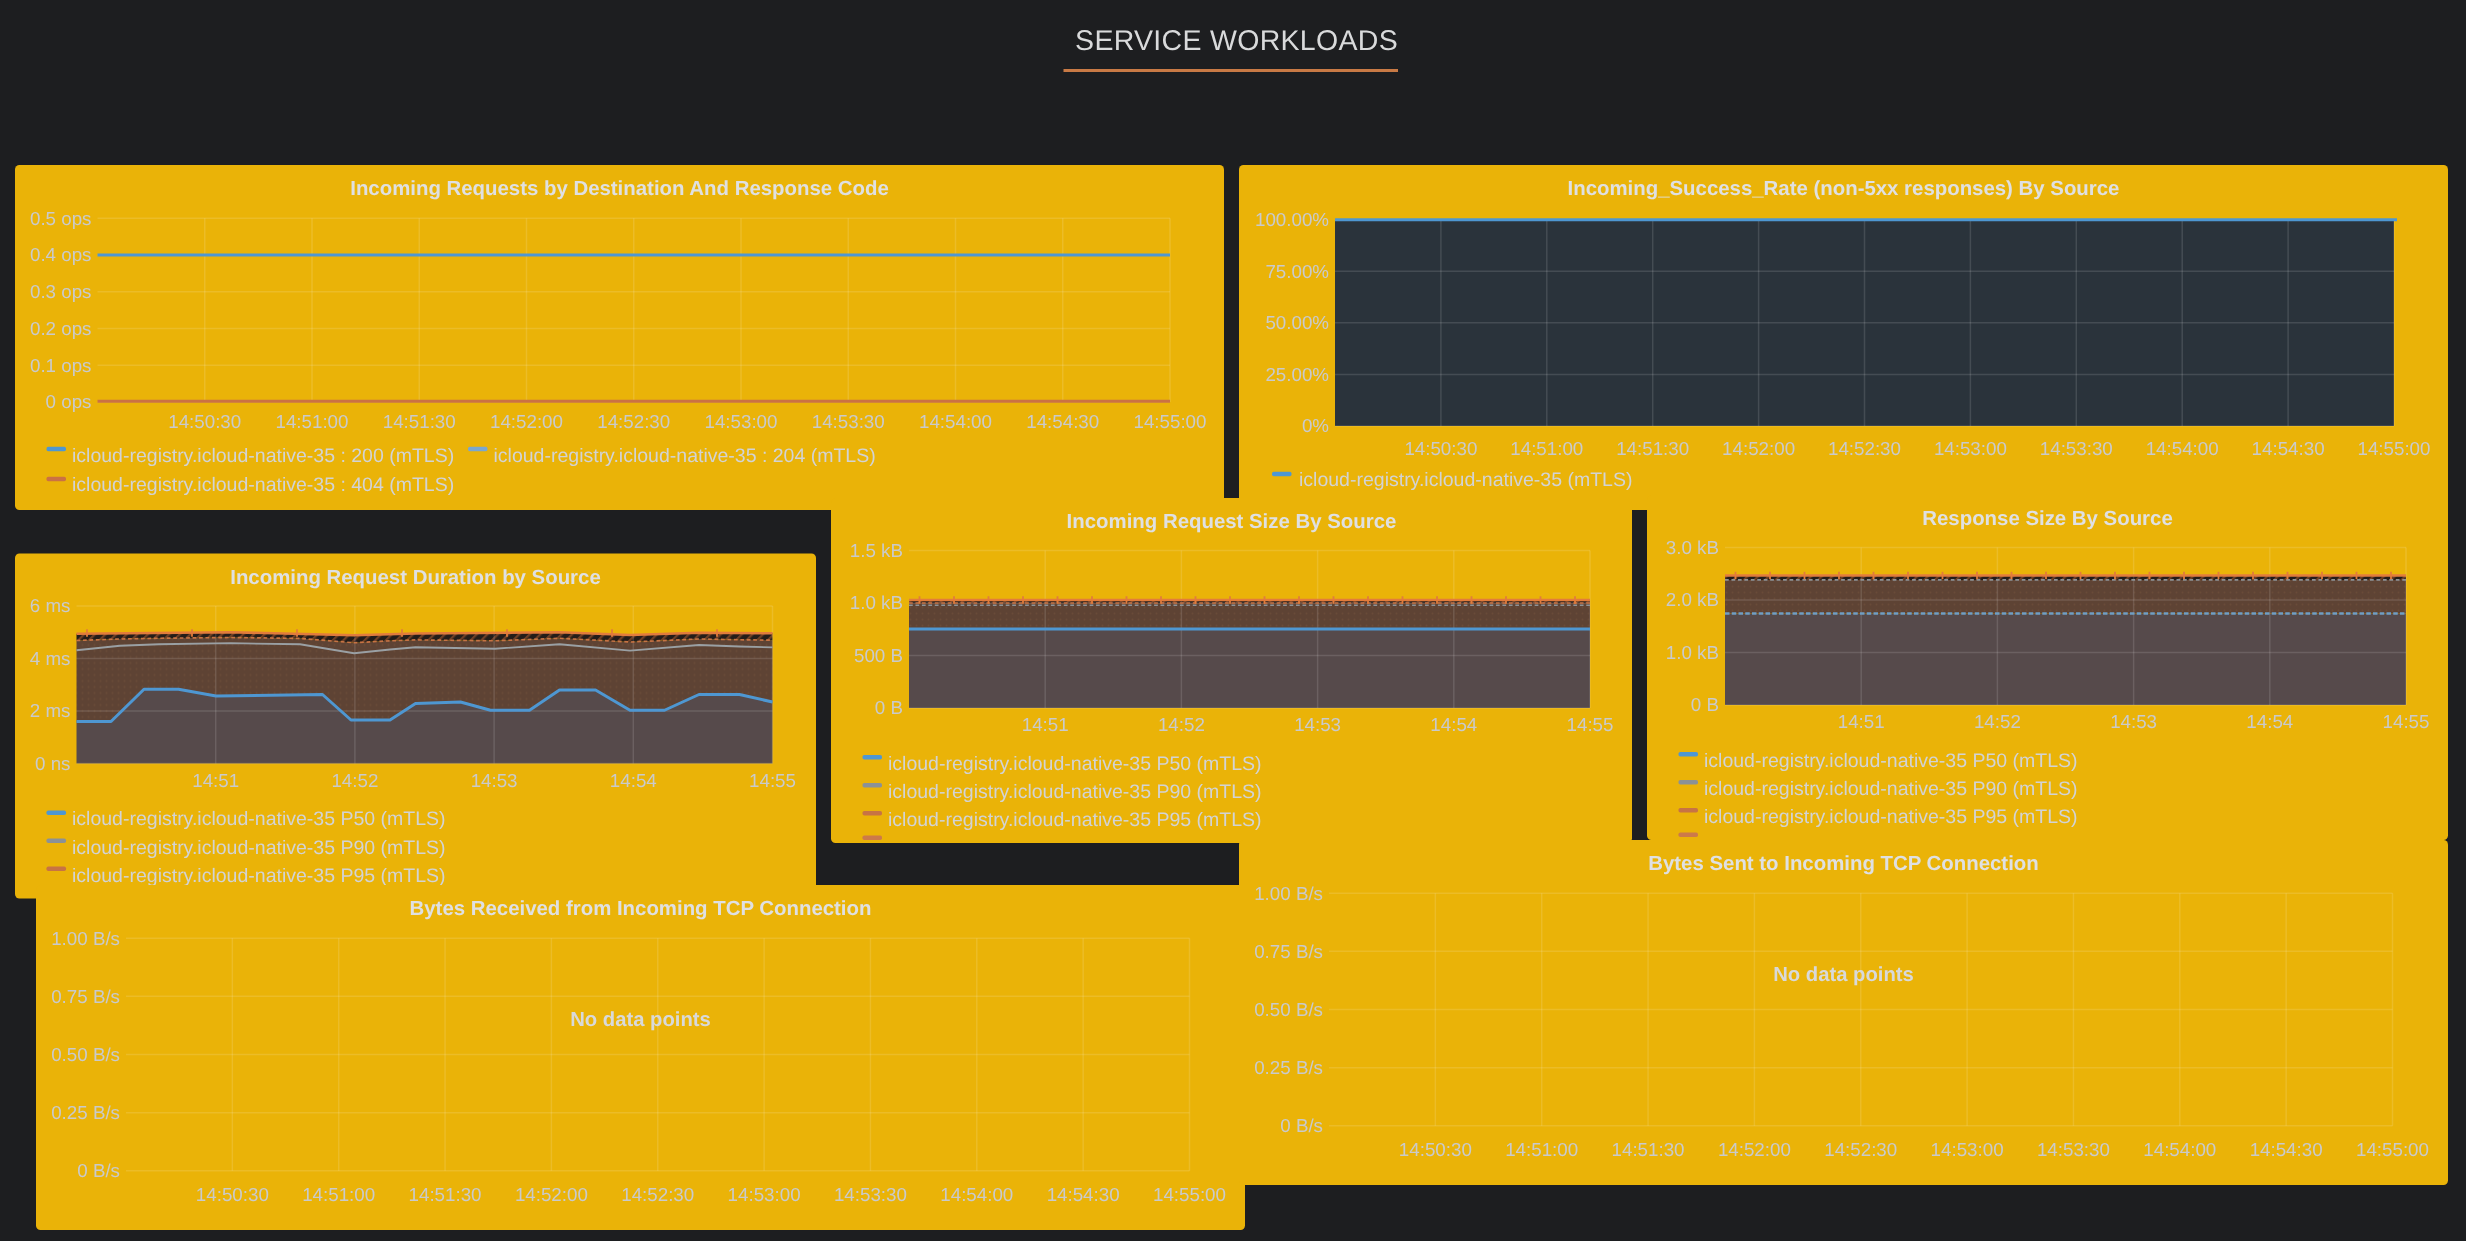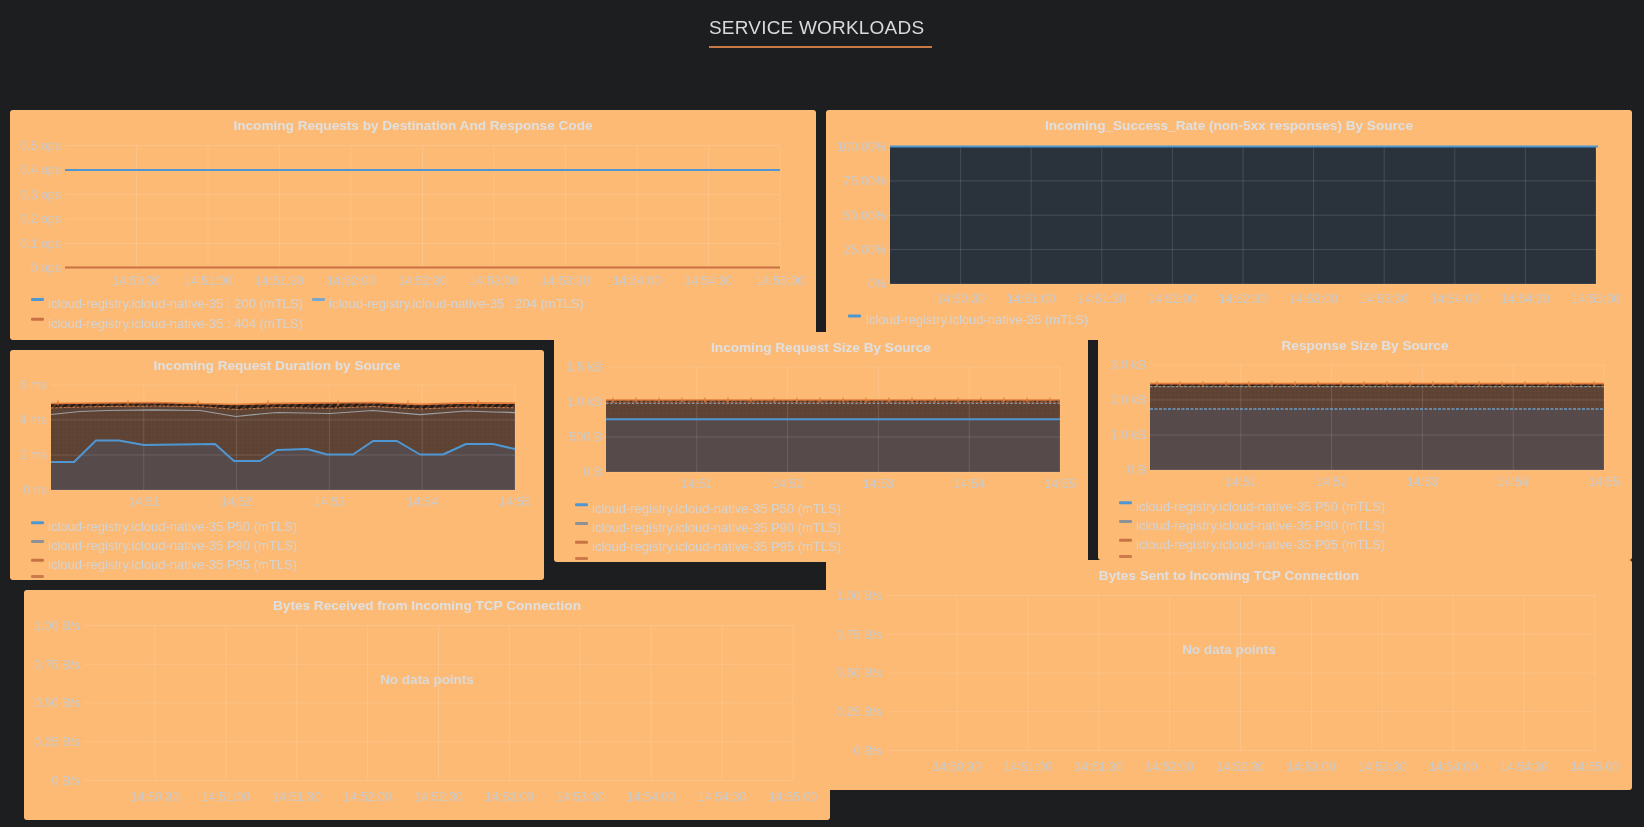--- a/index.html
+++ b/index.html
@@ -1,17 +1,17 @@
 <!DOCTYPE html>
 <html><head><meta charset="utf-8"><title>Service Workloads</title>
 <style>
 html,body{margin:0;padding:0;background:#1d1e20;width:1644px;height:827px;overflow:hidden}
 body{font-family:"Liberation Sans", sans-serif;position:relative}
-.panel{position:absolute;background:#fdba74;border-radius:3px;filter:grayscale(0%)}
-.hd{position:absolute;filter:grayscale(0%);left:709px;top:16px;width:223px;text-align:left;
+.panel{position:absolute;background:#eab308;border-radius:3px;filter:grayscale(0%)}
+.hd{position:absolute;filter:grayscale(0%);left:709px;top:16px;width:223px;text-align:right;
 color:#d9dadb;font-size:19px;line-height:23px;padding-bottom:7px;
 border-bottom:2px solid #c87a45;letter-spacing:0.2px;white-space:nowrap}
 </style></head>
 <body>
 <div class="hd">SERVICE WORKLOADS</div>
 <div class="panel" style="left:10px;top:110px;width:806px;height:230px"><svg width="806" height="230" viewBox="0 0 806 230" font-family="&quot;Liberation Sans&quot;, sans-serif">
       <text x="403.0" y="20.0" font-size="13.6" fill="#dfe0e2" text-anchor="middle" font-weight="bold">Incoming Requests by Destination And Response Code</text>
       <line x1="55" y1="35.5" x2="770" y2="35.5" stroke="rgba(255,255,255,0.125)" stroke-width="1"></line>
       <line x1="55" y1="60.0" x2="770" y2="60.0" stroke="rgba(255,255,255,0.125)" stroke-width="1"></line>
       <line x1="55" y1="84.5" x2="770" y2="84.5" stroke="rgba(255,255,255,0.125)" stroke-width="1"></line>
@@ -83,21 +83,21 @@
       <text x="417.0" y="193.3" font-size="12.5" fill="#c9cacc" text-anchor="middle">14:52:30</text>
       <text x="487.6" y="193.3" font-size="12.5" fill="#c9cacc" text-anchor="middle">14:53:00</text>
       <text x="558.2" y="193.3" font-size="12.5" fill="#c9cacc" text-anchor="middle">14:53:30</text>
       <text x="628.8" y="193.3" font-size="12.5" fill="#c9cacc" text-anchor="middle">14:54:00</text>
       <text x="699.4" y="193.3" font-size="12.5" fill="#c9cacc" text-anchor="middle">14:54:30</text>
       <text x="770.0" y="193.3" font-size="12.5" fill="#c9cacc" text-anchor="middle">14:55:00</text>
       <line x1="64" y1="36.5" x2="772" y2="36.5" stroke="#4e97d2" stroke-width="2"></line>
       <rect x="22" y="204.5" width="13" height="3" rx="1.2" fill="#4e97d2"></rect>
       <text x="40.0" y="214.3" font-size="13" fill="#d2d3d5" text-anchor="start">icloud-registry.icloud-native-35 (mTLS)</text>
     </svg></div>
-<div class="panel" style="left:10px;top:350px;width:534px;height:230px"><svg width="534" height="230" viewBox="0 0 534 230" font-family="&quot;Liberation Sans&quot;, sans-serif">
+<div class="panel" style="left:10px;top:369px;width:534px;height:230px"><svg width="534" height="230" viewBox="0 0 534 230" font-family="&quot;Liberation Sans&quot;, sans-serif">
       <defs>
         <pattern id="hp" width="5" height="5" patternUnits="userSpaceOnUse" patternTransform="rotate(45)">
           <rect width="5" height="5" fill="#231d1a"></rect>
           <rect width="1.5" height="5" fill="#6e3f26"></rect>
         </pattern>
         <pattern id="dots" width="4" height="4" patternUnits="userSpaceOnUse">
           <circle cx="1" cy="1" r="0.6" fill="rgba(255,180,120,0.07)"></circle>
         </pattern>
       </defs>
       <text x="267.0" y="20.0" font-size="13.6" fill="#dfe0e2" text-anchor="middle" font-weight="bold">Incoming Request Duration by Source</text>

